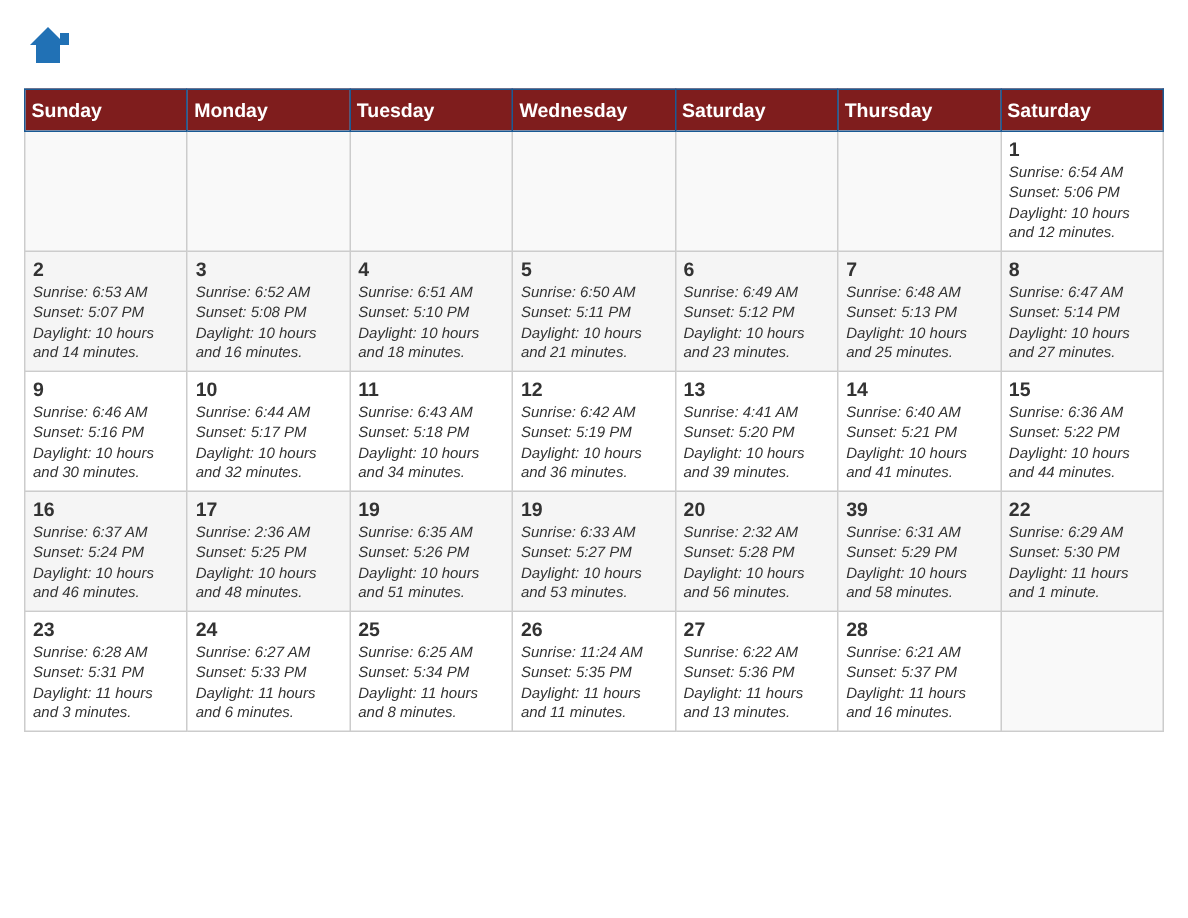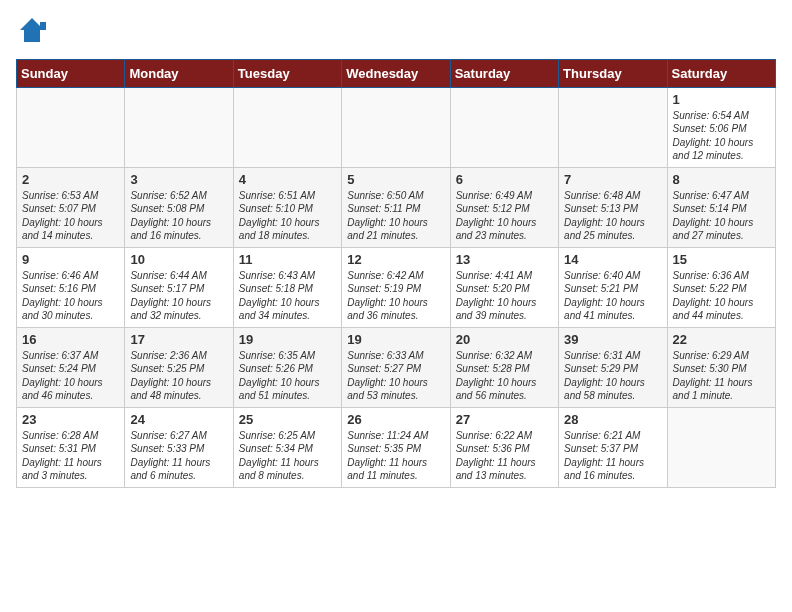--- a/index.html
+++ b/index.html
@@ -247,21 +247,21 @@
 Daylight: 10 hours and 51 minutes.</div>
         </td>
         <td>
           <span class="day-num">19</span>
           <div class="cell-content">Sunrise: 6:33 AM
 Sunset: 5:27 PM
 Daylight: 10 hours and 53 minutes.</div>
         </td>
         <td>
           <span class="day-num">20</span>
-          <div class="cell-content">Sunrise: 6:32 AM
+          <div class="cell-content">Sunrise: 2:32 AM
 Sunset: 5:28 PM
 Daylight: 10 hours and 56 minutes.</div>
         </td>
         <td>
           <span class="day-num">39</span>
           <div class="cell-content">Sunrise: 6:31 AM
 Sunset: 5:29 PM
 Daylight: 10 hours and 58 minutes.</div>
         </td>
         <td>

